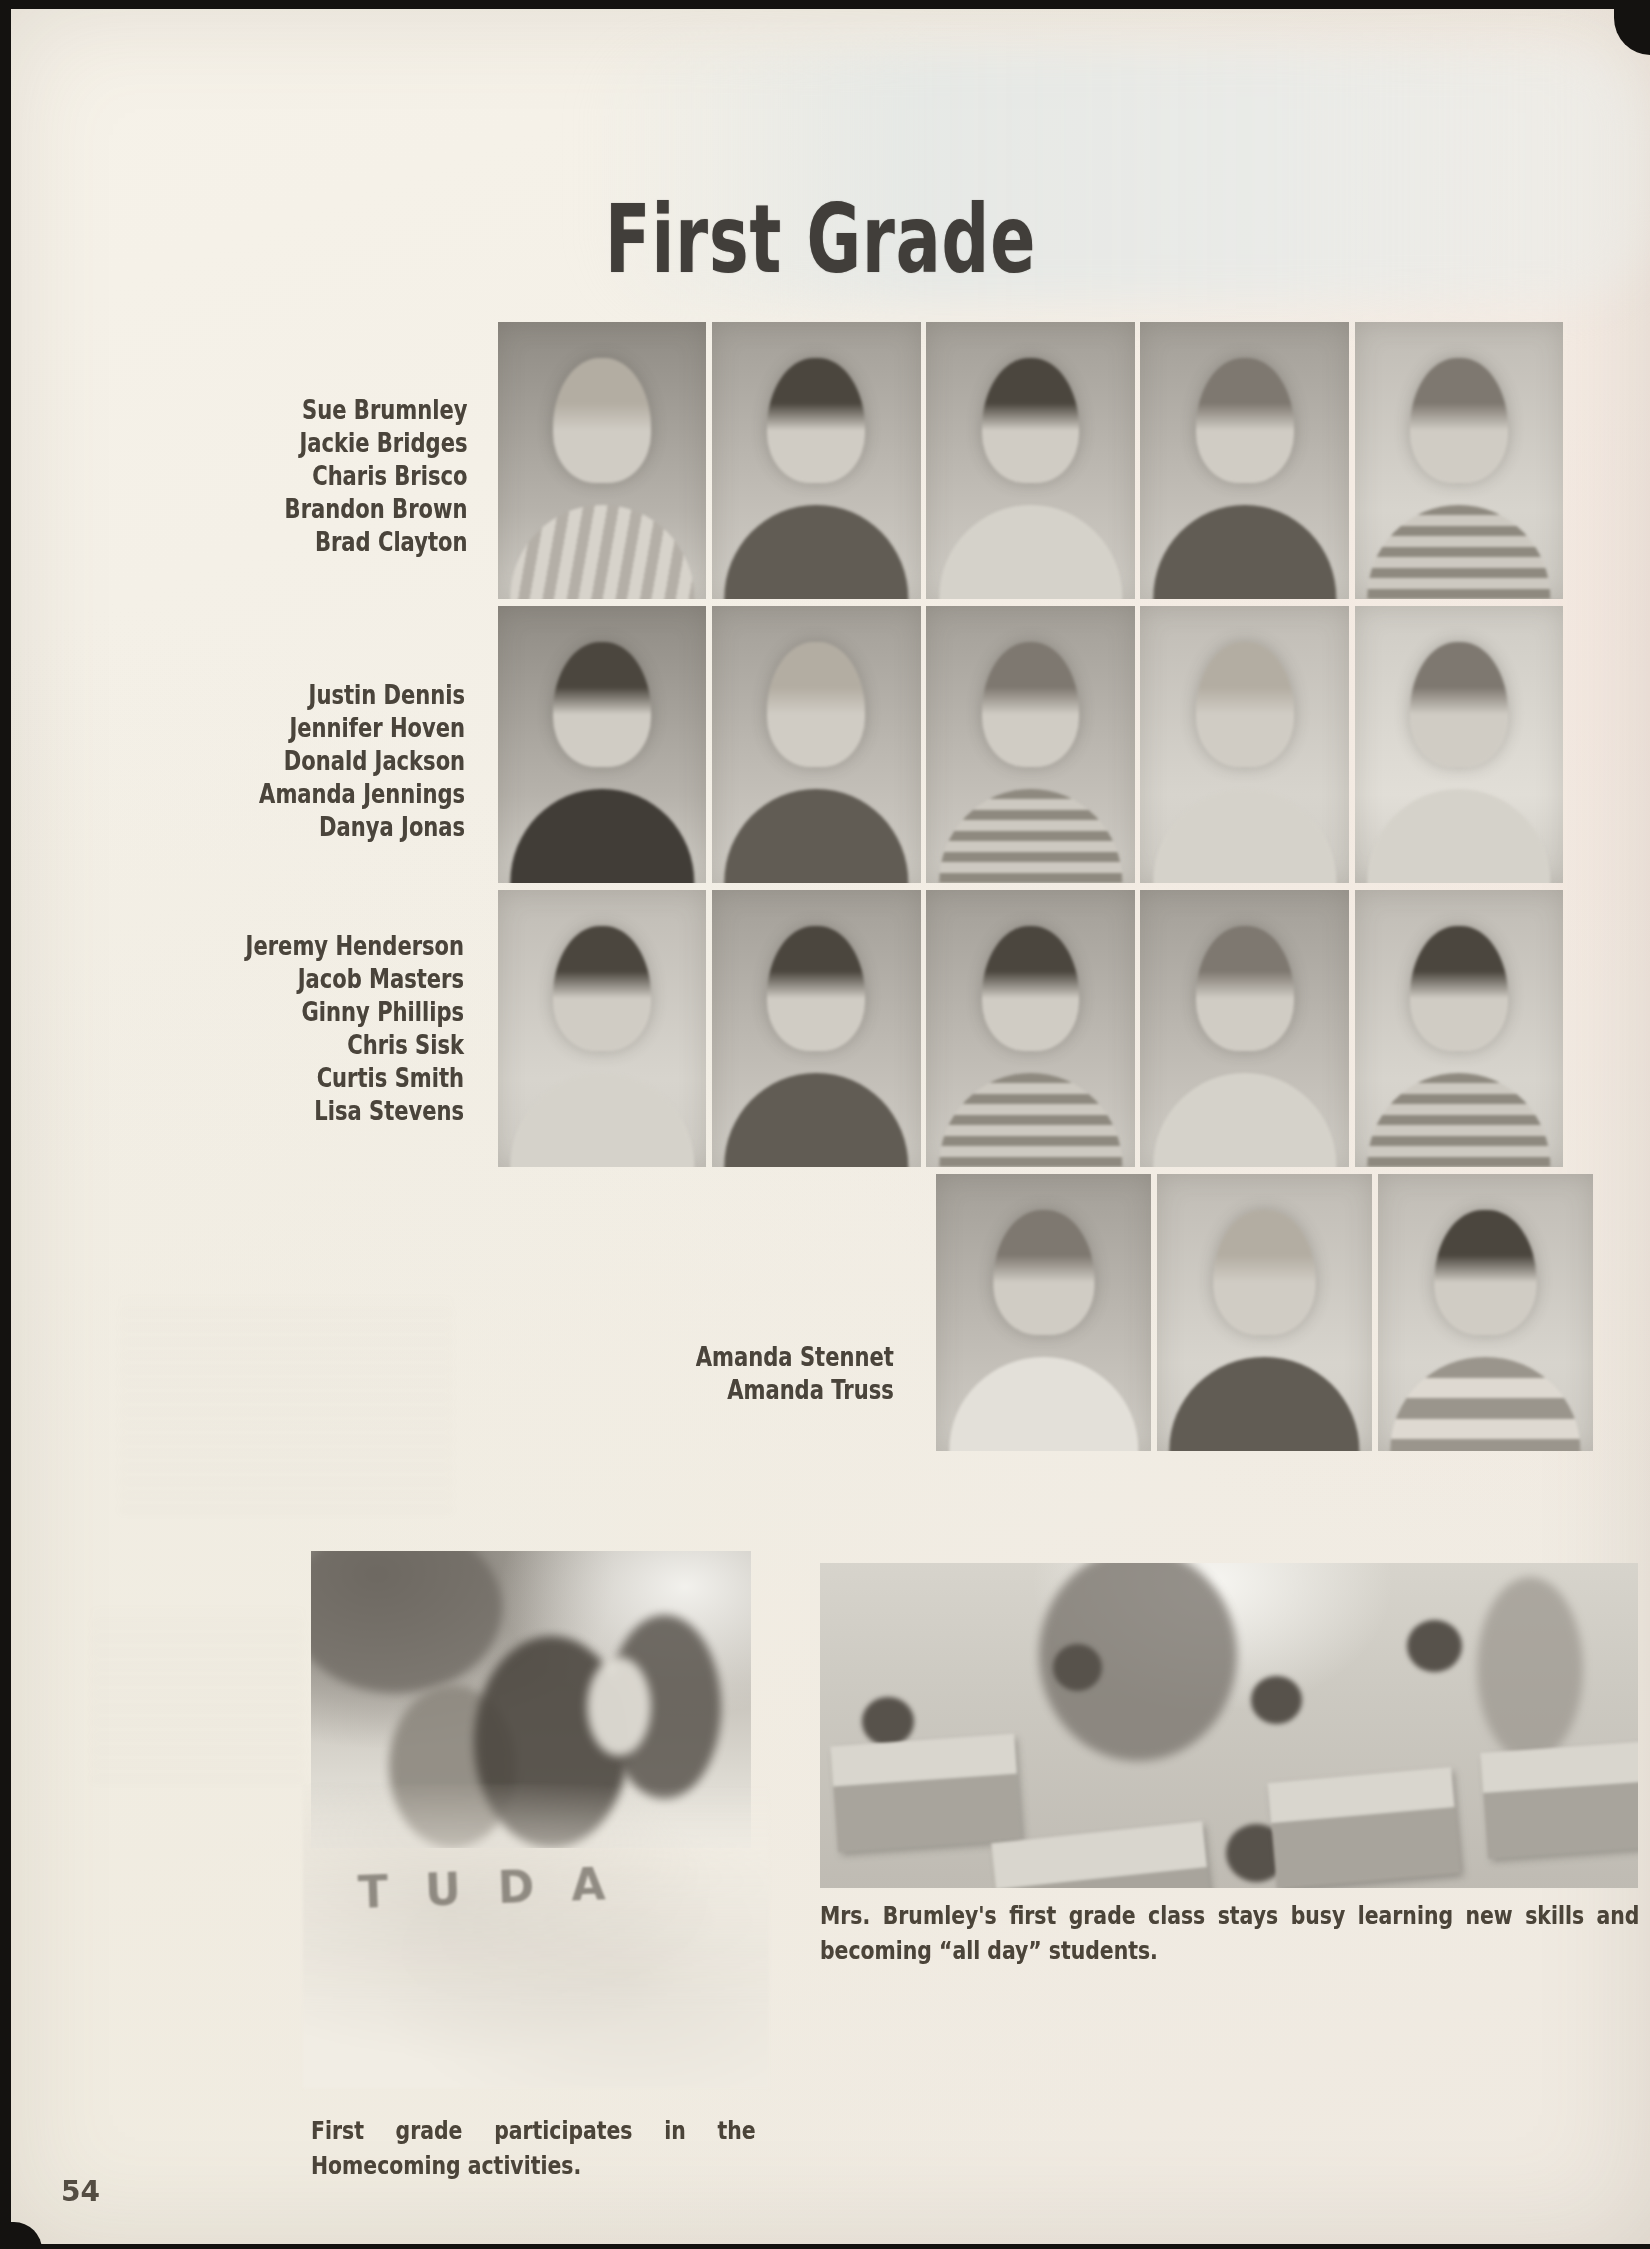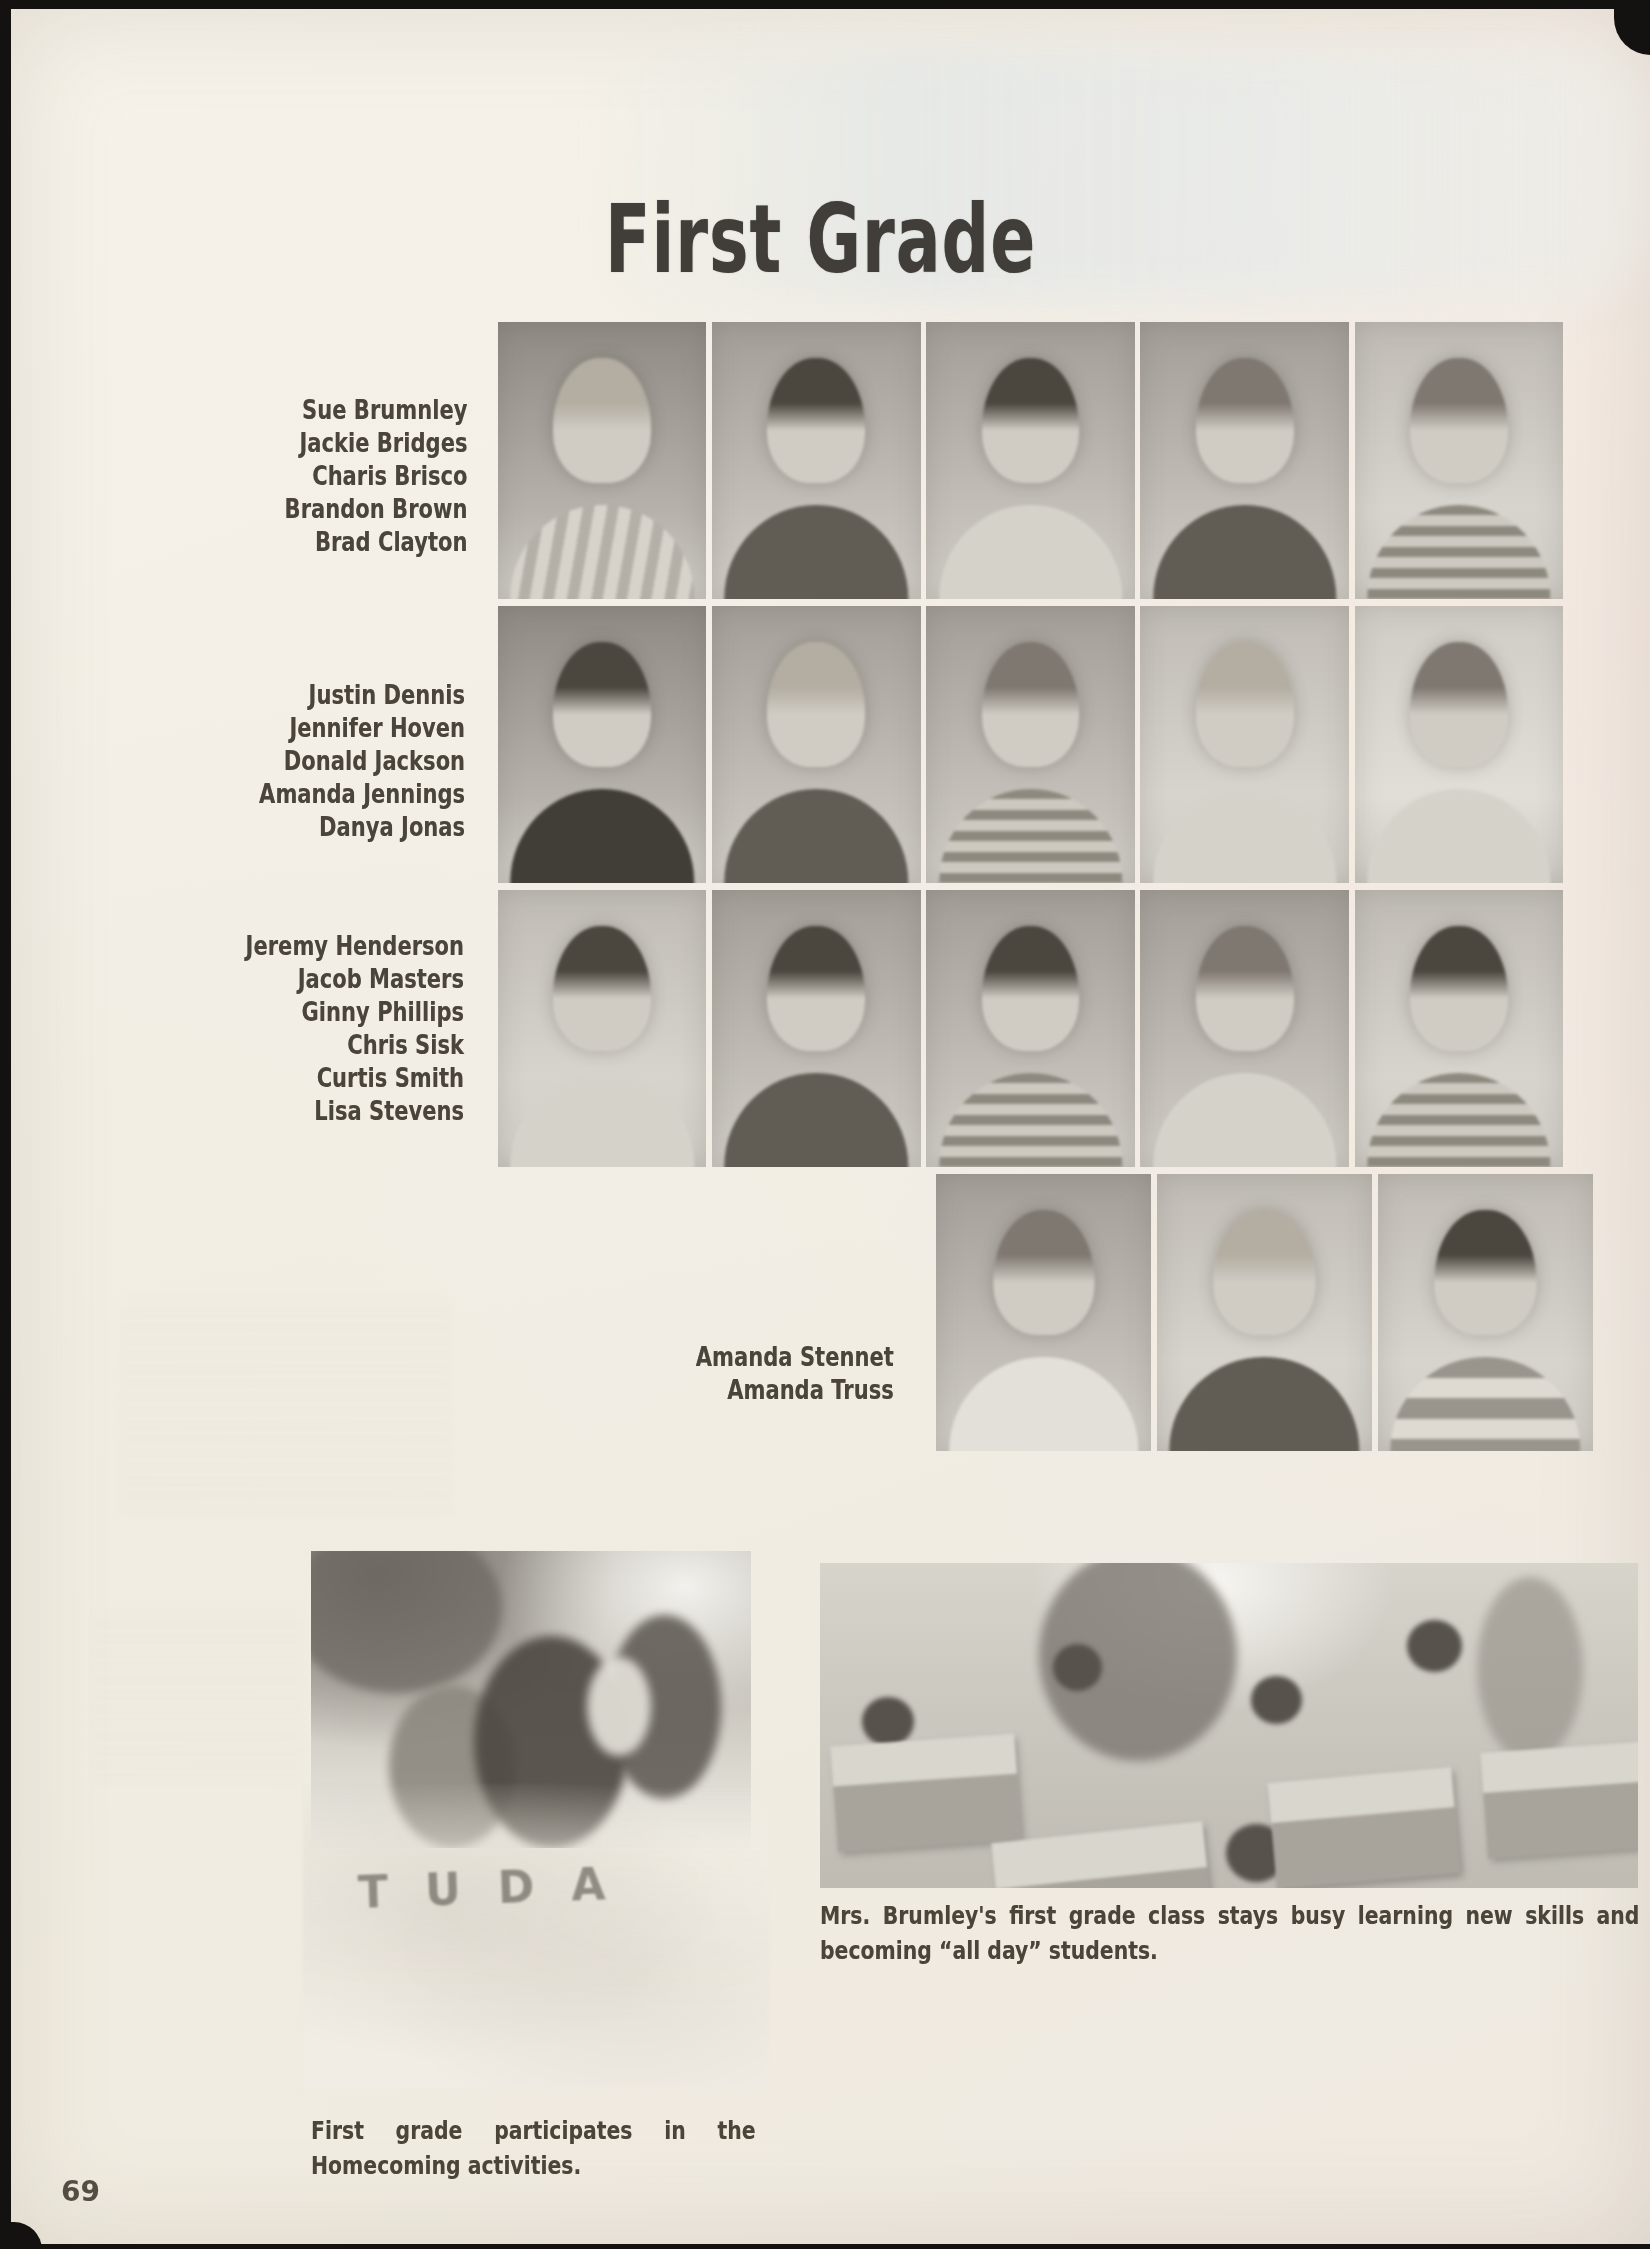--- a/index.html
+++ b/index.html
@@ -186,21 +186,21 @@
 
     <div class="caption cap-classroom">
       <div class="just">Mrs. Brumley's first grade class stays busy learning new skills and</div>
       <div>becoming “all day” students.</div>
     </div>
     <div class="caption cap-homecoming">
       <div class="just">First grade participates in the</div>
       <div>Homecoming activities.</div>
     </div>
 
-    <div class="pagenum">69</div>
+    <div class="pagenum">54</div>
   </div>
 
   <div class="edge edge-left"></div>
   <div class="edge edge-top"></div>
   <div class="edge edge-tr"></div>
   <div class="edge edge-bottom"></div>
   <div class="edge edge-bl"></div>
 </div>
 
 

